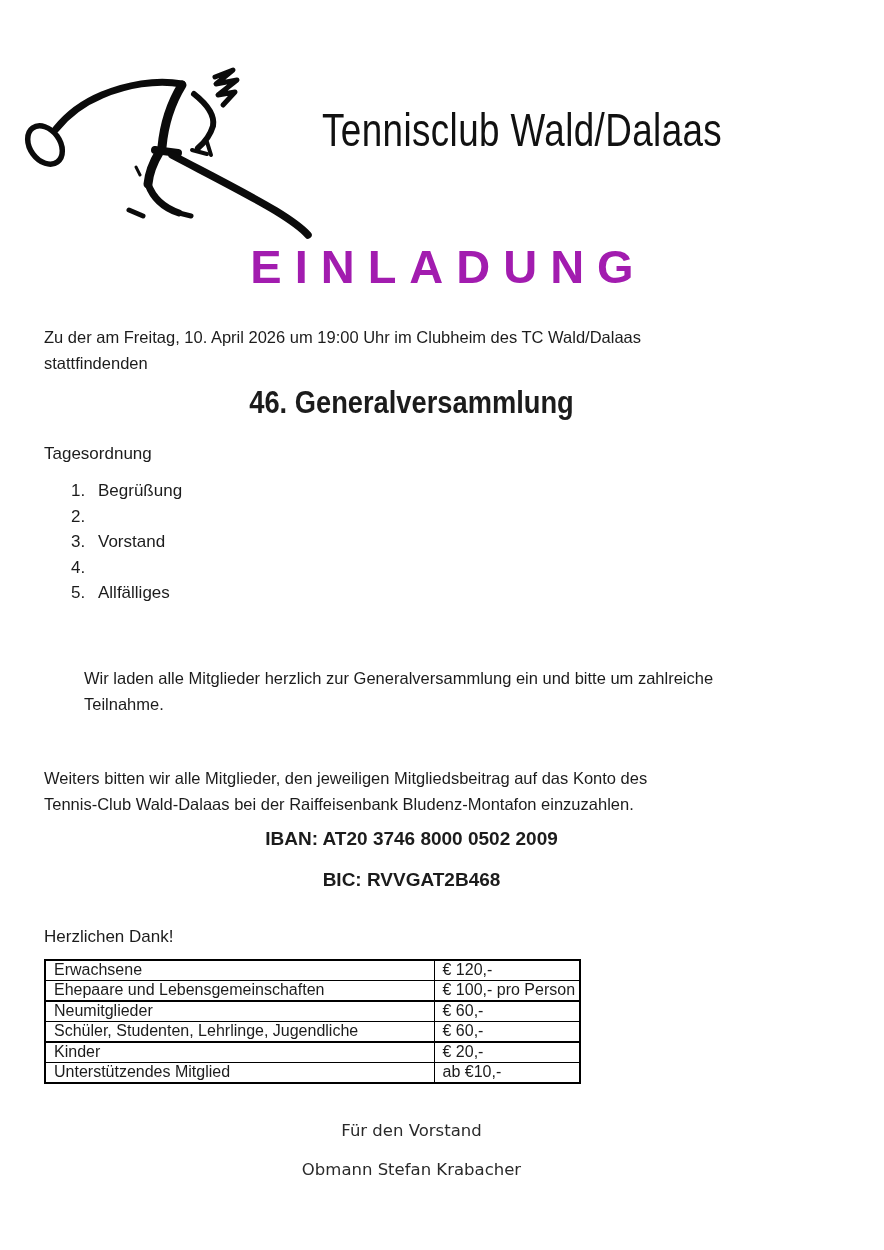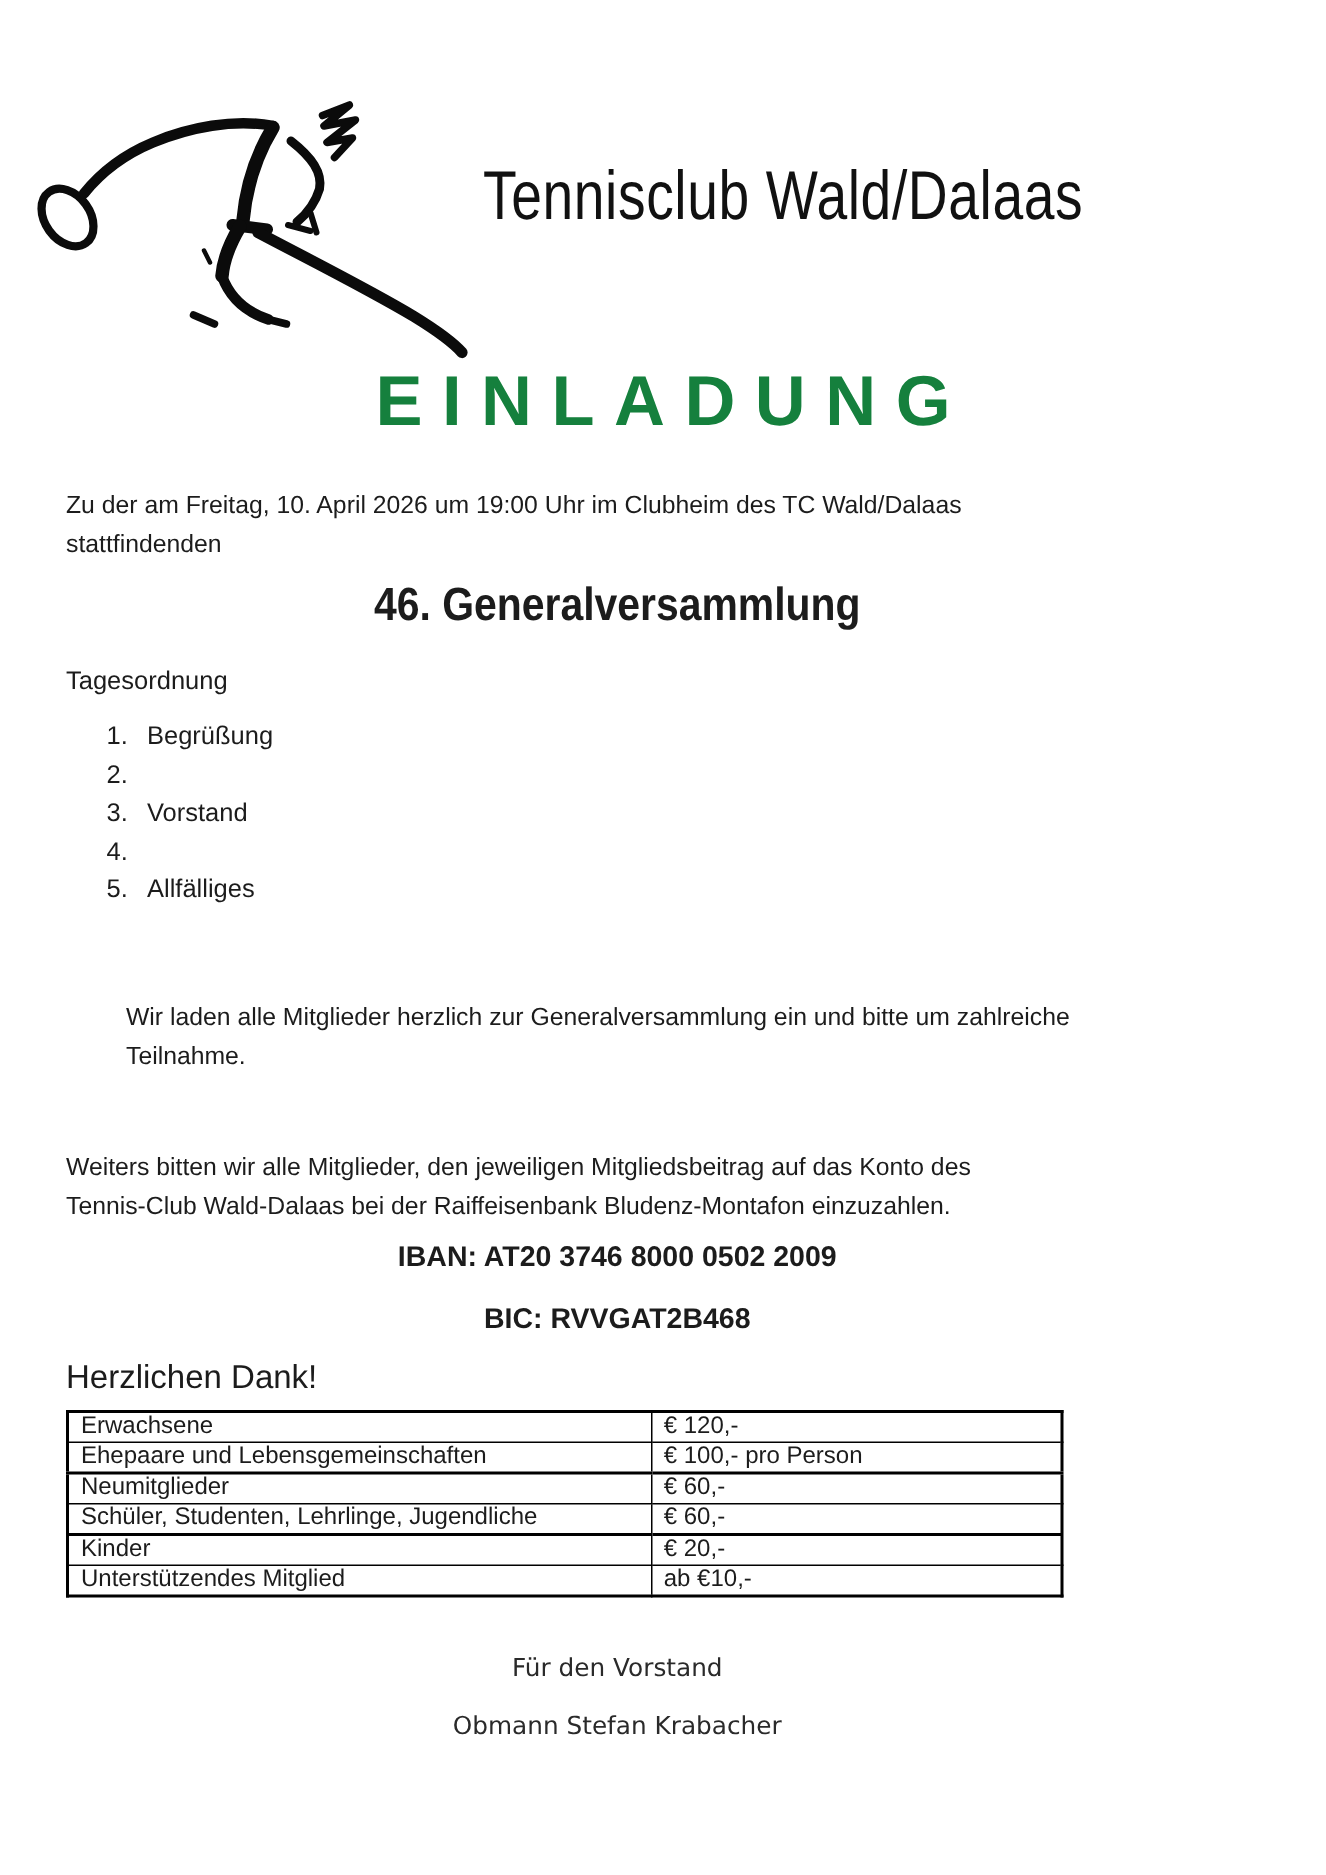--- a/index.html
+++ b/index.html
@@ -19,21 +19,21 @@
     position: absolute; left: 322px; top: 103px;
     font-size: 46px; font-weight: 400; color: #111;
     transform: scaleX(0.80); transform-origin: left center;
     white-space: nowrap; letter-spacing: 0.5px;
   }
 
   
   .einladung {
     text-align: center; line-height: 54px;
     font-size: 47px; font-weight: 700;
-    letter-spacing: 13px; color: #15803d;
+    letter-spacing: 13px; color: #a21caf;
     padding-left: 13px; 
   }
 
   .content { padding: 0 105px 0 44px; }
 
   .para { font-size: 16.5px; line-height: 26px; }
   .para .line { white-space: nowrap; }
 
   .intro { margin-top: 30px; }
 
@@ -55,25 +55,25 @@
   .payment-para { margin-top: 48px; }
 
   .iban-line {
     margin-top: 8px; text-align: center;
     font-size: 19px; font-weight: 700; line-height: 28px; white-space: nowrap;
   }
   .bic-line {
     margin-top: 13px; text-align: center;
     font-size: 19px; font-weight: 700; line-height: 28px; white-space: nowrap;
   }
-  .thanks { margin-top: 11px; font-size: 22px; line-height: 26px; }
+  .thanks { margin-top: 30px; font-size: 17px; line-height: 26px; }
 
   
   .fees-table {
-    margin-top: 9px; width: 665px;
+    margin-top: 9px; width: 537px;
     border-collapse: collapse;
     border: 2px solid #000;
     font-size: 16px;
   }
   .fees-table td {
     border: 1.6px solid #000;
     height: 20.5px;
     padding: 0 0 1px 8px;
     vertical-align: middle;
     white-space: nowrap;

